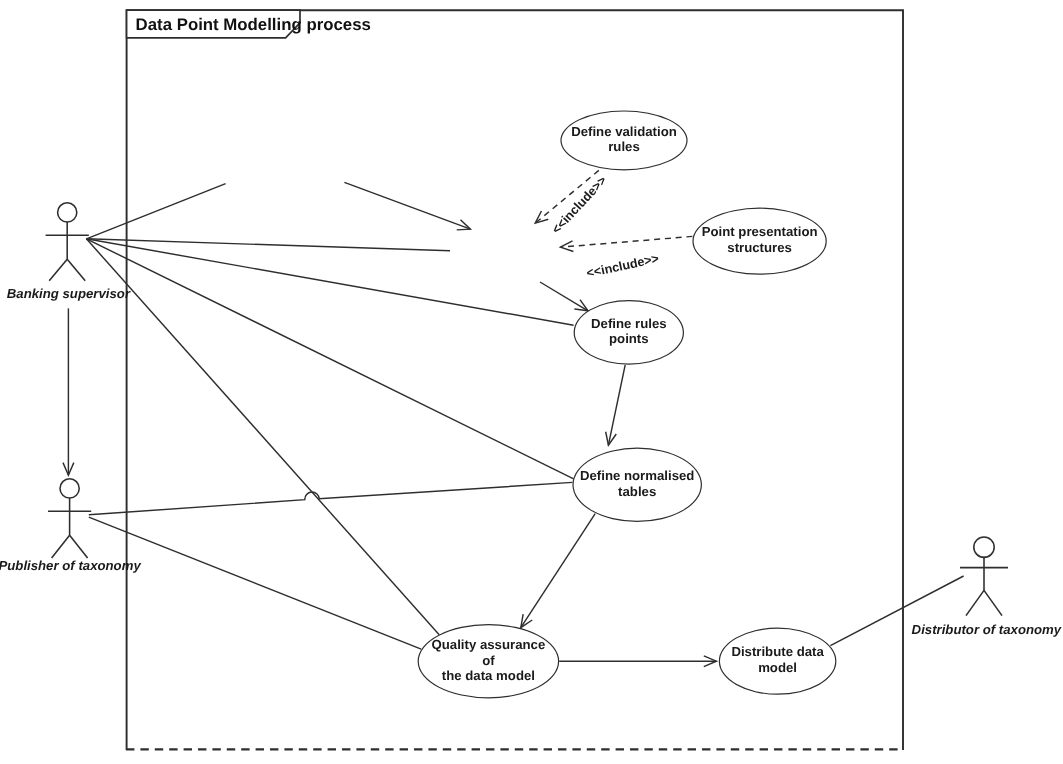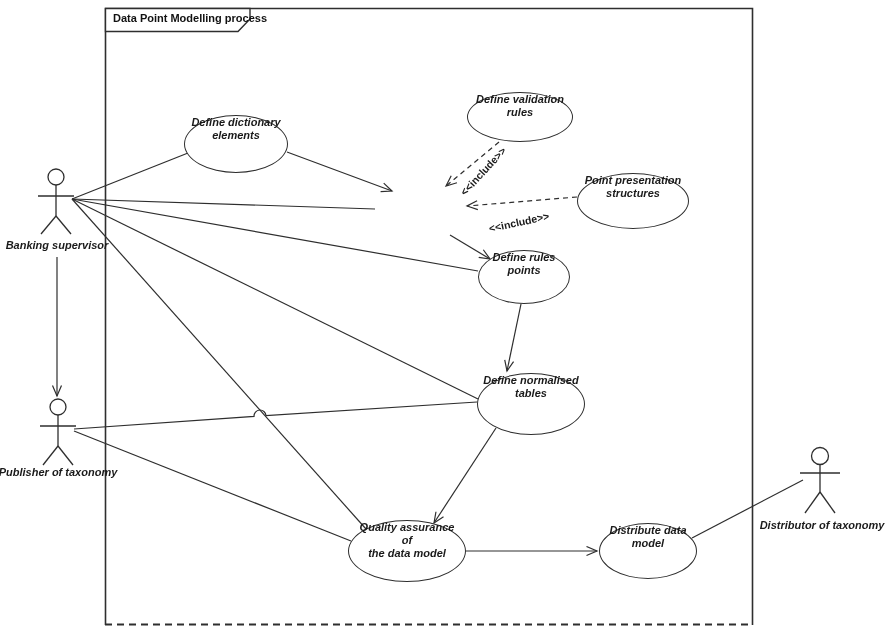--- a/index.html
+++ b/index.html
@@ -4,37 +4,37 @@
 <style>
   html,body{margin:0;padding:0;background:#ffffff;}
   #stage{
     position:relative;width:886px;height:637px;background:#ffffff;overflow:hidden;
     font-family:"Liberation Sans","DejaVu Sans",sans-serif;color:#1a1a1a;
   }
   #svg-layer{position:absolute;left:0;top:0;width:886px;height:637px;z-index:1;}
   .usecase{
     position:absolute;z-index:2;box-sizing:border-box;
     border:1.4px solid #2e2e2e;border-radius:50%;background:#ffffff;
-    display:flex;justify-content:center;text-align:center;font-style:italic;
+    display:flex;align-items:center;justify-content:center;text-align:center;
   }
   .uc-label{
     font-size:11px;font-weight:bold;line-height:13px;white-space:pre-line;
     padding:0 4px;color:#1a1a1a;
   }
   .actor-label{
     position:absolute;z-index:2;transform:translateX(-50%);
     font-size:11px;font-weight:bold;white-space:nowrap;color:#1a1a1a;font-style:italic;
   }
   .stereotype{
     position:absolute;z-index:3;font-size:10.5px;font-weight:bold;white-space:nowrap;
     color:#1a1a1a;
   }
   .title-text{
     position:absolute;left:113px;top:12px;z-index:3;
-    font-size:11px;font-weight:bold;white-space:nowrap;color:#111;
+    font-size:14px;font-weight:bold;white-space:nowrap;color:#111;
   }
 </style>
 </head>
 <body>
 
 <div id="stage">
 
   <svg id="svg-layer" xmlns="http://www.w3.org/2000/svg">
       <defs>
         <marker id="arrowV" markerUnits="userSpaceOnUse" markerWidth="13" markerHeight="12" refX="11" refY="5.5" orient="auto">
@@ -72,24 +72,20 @@
       <line x1="58" y1="446" x2="73" y2="465" stroke="#2e2e2e" stroke-width="1.3"></line>
       <circle cx="820" cy="456" r="8.5" fill="#ffffff" stroke="#2e2e2e" stroke-width="1.3"></circle>
       <line x1="820" y1="464" x2="820" y2="492" stroke="#2e2e2e" stroke-width="1.3"></line>
       <line x1="800" y1="473" x2="840" y2="473" stroke="#2e2e2e" stroke-width="1.3"></line>
       <line x1="820" y1="492" x2="805" y2="513" stroke="#2e2e2e" stroke-width="1.3"></line>
       <line x1="820" y1="492" x2="835" y2="513" stroke="#2e2e2e" stroke-width="1.3"></line>
     </svg>
 
   <div class="title-text">Data Point Modelling process</div>
 
-  <div class="usecase" style="left: 184px; top: 115px; width: 104px; height: 58px;">
-    <span class="uc-label">Define dictionary
-elements</span>
-  </div>
   <div class="usecase" style="left: 467px; top: 92px; width: 106px; height: 50px;">
     <span class="uc-label">Define validation
 rules</span>
   </div>
   <div class="usecase" style="left: 577px; top: 173px; width: 112px; height: 56px;">
     <span class="uc-label">Point presentation
 structures</span>
   </div>
   <div class="usecase" style="left: 478px; top: 250px; width: 92px; height: 54px;">
     <span class="uc-label">Define rules

